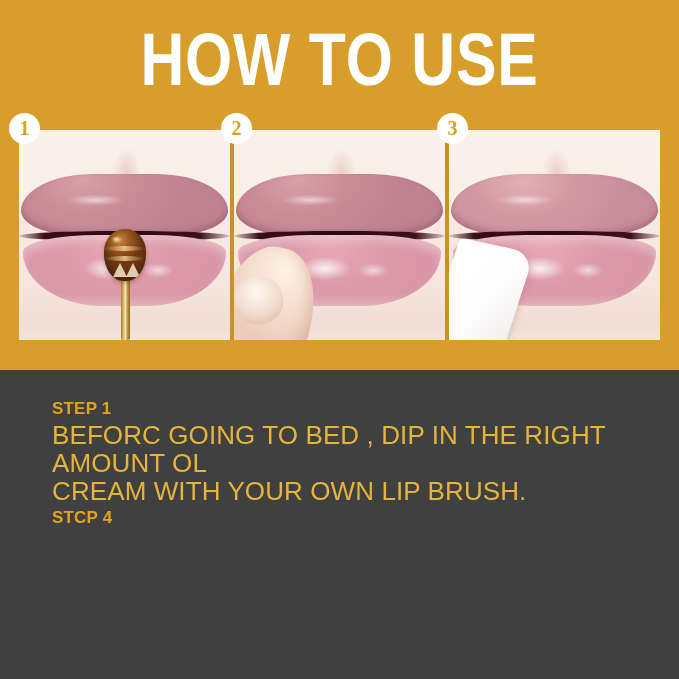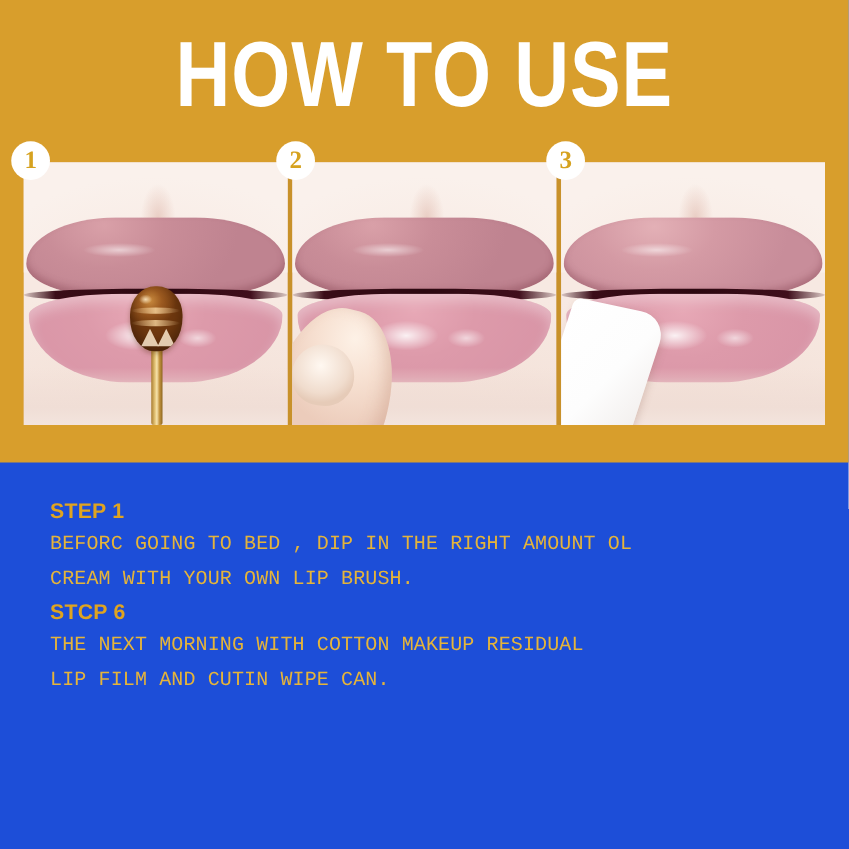--- a/index.html
+++ b/index.html
@@ -12,21 +12,21 @@
     height: 679px;
     overflow: hidden;
     font-family: "Liberation Sans", sans-serif;
     -webkit-font-smoothing: antialiased;
   }
 
   .poster {
     position: relative;
     width: 679px;
     height: 679px;
-    background: #1d4ed8;
+    background: #404040;
   }
 
   
   .gold-band {
     position: absolute;
     left: 0;
     top: 0;
     width: 679px;
     height: 370px;
     background: #d89e2c;
@@ -271,38 +271,37 @@
     line-height: 31px;
     text-align: center;
   }
   #badge-1 { left: 9px;   top: 113px; }
   #badge-2 { left: 221px; top: 113px; }
   #badge-3 { left: 437px; top: 113px; }
 
   
   .steps {
     position: absolute;
-    left: 40px;
+    left: 52px;
     top: 396px;
     width: 600px;
   }
   .step-head {
     color: #e0a41f;
     font-weight: bold;
     font-size: 17px;
     line-height: 25px;
     letter-spacing: .2px;
   }
   .step-body {
     color: #e5b43a;
-    font-size: 16px;
+    font-size: 26px;
     line-height: 28px;
     letter-spacing: .1px;
     white-space: pre-line;
-    font-family: Liberation Mono, monospace;
   }
 </style>
 </head>
 <body>
 
 <div class="poster">
 
   <div class="gold-band"></div>
 
   <div class="title">HOW TO USE</div>
@@ -366,18 +365,16 @@
   </div>
 
   <div class="badge" id="badge-1">1</div>
   <div class="badge" id="badge-2">2</div>
   <div class="badge" id="badge-3">3</div>
 
   <div class="steps">
     <div class="step-head">STEP 1</div>
     <div class="step-body">BEFORC GOING TO BED , DIP IN THE RIGHT AMOUNT OL
 CREAM WITH YOUR OWN LIP BRUSH.</div>
-    <div class="step-head">STCP 6</div>
-    <div class="step-body">THE NEXT MORNING WITH COTTON MAKEUP RESIDUAL
-LIP FILM AND CUTIN WIPE CAN.</div>
+    <div class="step-head">STCP 4</div>
   </div>
 
 </div>
 
 </body></html>

